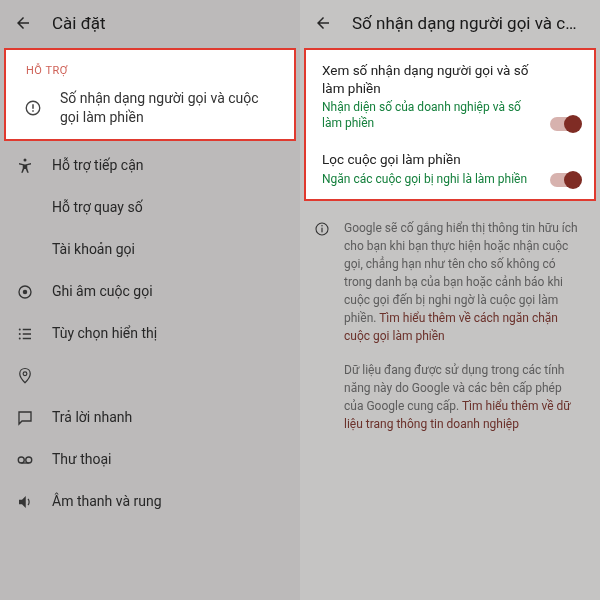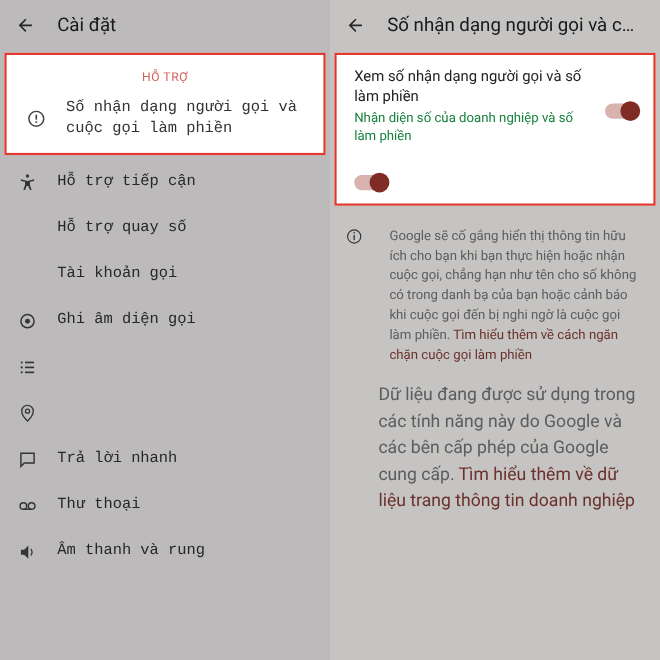--- a/index.html
+++ b/index.html
@@ -40,61 +40,59 @@
     white-space: nowrap;
     overflow: hidden;
     text-overflow: ellipsis;
   }
   .back-arrow svg { width: 18px; height: 18px; display: block; }
   .section-label {
     font-size: 11px;
     letter-spacing: 0.5px;
     color: #6b7074;
     padding: 14px 20px 6px 20px;
-    text-align: center;
   }
   .row {
     display: flex;
     align-items: center;
     padding: 10px 14px;
     gap: 16px;
     min-height: 42px;
   }
   .row .icon {
     width: 22px;
     display: flex;
     justify-content: center;
     flex-shrink: 0;
   }
   .row .icon svg { width: 18px; height: 18px; }
   .row .icon.blank { width: 22px; }
   .row-text {
     font-size: 14px;
     color: #2a2a2a;
     line-height: 1.35;
-    font-family: Liberation Mono, monospace;
   }
   .highlight-box {
     border: 2px solid #e03a2f;
     background: #ffffff;
     margin: 2px 4px 4px 4px;
     padding: 4px 6px;
     position: relative;
     z-index: 5;
   }
   .highlight-box .section-label { padding: 10px 14px 4px 14px; color:#cf6258; }
   .highlight-box .row { padding: 8px 10px; }
   .panel-left .row-text { color: #333; }
   .panel-left .section-label.sub { padding: 18px 20px 4px 20px; }
 
   .panel-right .toggle-row {
     display: flex;
     padding: 10px 12px 10px 14px;
     gap: 12px;
-    align-items: center;
+    align-items: flex-end;
   }
   .toggle-row .text { flex: 1; }
   .toggle-row .title {
     font-size: 13.5px;
     color: #222;
     line-height: 1.3;
   }
   .toggle-row .sub {
     font-size: 12px;
     color: #15803d;
@@ -116,35 +114,35 @@
     right: -2px;
     top: -2px;
     width: 18px;
     height: 18px;
     background: #7f2c24;
     border-radius: 50%;
   }
   .info-block {
     display: flex;
     padding: 12px 16px 8px 14px;
-    gap: 24px;
+    gap: 14px;
     align-items: flex-start;
   }
   .info-block .icon { flex-shrink: 0; margin-top:2px; }
   .info-block .icon svg { width: 16px; height: 16px; }
   .info-text {
     font-size: 12px;
     color: #777;
     line-height: 1.5;
   }
   .info-text .link { color: #8a4038; }
   .info-block2 {
     padding: 8px 16px 8px 44px;
   }
-  .info-block2 .info-text { font-size: 16px; }
+  .info-block2 .info-text { font-size: 12px; }
   .highlight-right {
     border: 2px solid #e03a2f;
     margin: 2px 4px 6px 4px;
     padding: 2px 2px;
     background: #fff;
     position: relative;
     z-index: 5;
   }
   .panel-right .header-title { max-width: 230px; }
   .stroke-dark { stroke:#444; fill:none; }
@@ -200,34 +198,35 @@
     <span class="row-text">Tài khoản gọi</span>
   </div>
 
   <div class="row">
     <span class="icon">
       <svg viewBox="0 0 24 24">
           <circle cx="12" cy="12" r="8" class="stroke-dark" stroke-width="1.8"></circle>
           <circle cx="12" cy="12" r="3" fill="#444"></circle>
         </svg>
     </span>
-    <span class="row-text">Ghi âm diện gọi</span>
+    <span class="row-text">Ghi âm cuộc gọi</span>
   </div>
 
   <div class="row">
     <span class="icon">
       <svg viewBox="0 0 24 24">
           <circle cx="5" cy="6" r="1.3" fill="#444"></circle>
           <rect x="9" y="5" width="11" height="2" fill="#444"></rect>
           <circle cx="5" cy="12" r="1.3" fill="#444"></circle>
           <rect x="9" y="11" width="11" height="2" fill="#444"></rect>
           <circle cx="5" cy="18" r="1.3" fill="#444"></circle>
           <rect x="9" y="17" width="11" height="2" fill="#444"></rect>
         </svg>
     </span>
+    <span class="row-text">Tùy chọn hiển thị</span>
   </div>
 
   <div class="row">
     <span class="icon">
       <svg viewBox="0 0 24 24">
           <path d="M12 2C8 2 5 5 5 9c0 5 7 12 7 12s7-7 7-12c0-4-3-7-7-7z" class="stroke-dark" stroke-width="1.6"></path>
           <circle cx="12" cy="9" r="2.5" class="stroke-dark" stroke-width="1.6"></circle>
         </svg>
     </span>
   </div>
@@ -277,20 +276,24 @@
 
   <div class="highlight-right">
     <div class="toggle-row">
       <div class="text">
         <div class="title">Xem số nhận dạng người gọi và số làm phiền</div>
         <div class="sub">Nhận diện số của doanh nghiệp và số làm phiền</div>
       </div>
       <div class="switch"></div>
     </div>
     <div class="toggle-row">
+      <div class="text">
+        <div class="title">Lọc cuộc gọi làm phiền</div>
+        <div class="sub">Ngăn các cuộc gọi bị nghi là làm phiền</div>
+      </div>
       <div class="switch"></div>
     </div>
   </div>
 
   <div class="info-block">
     <span class="icon">
       <svg viewBox="0 0 24 24">
           <circle cx="12" cy="12" r="9" class="stroke-dark" stroke-width="1.6"></circle>
           <rect x="11" y="10" width="2" height="7" fill="#555"></rect>
           <rect x="11" y="6" width="2" height="2" fill="#555"></rect>

